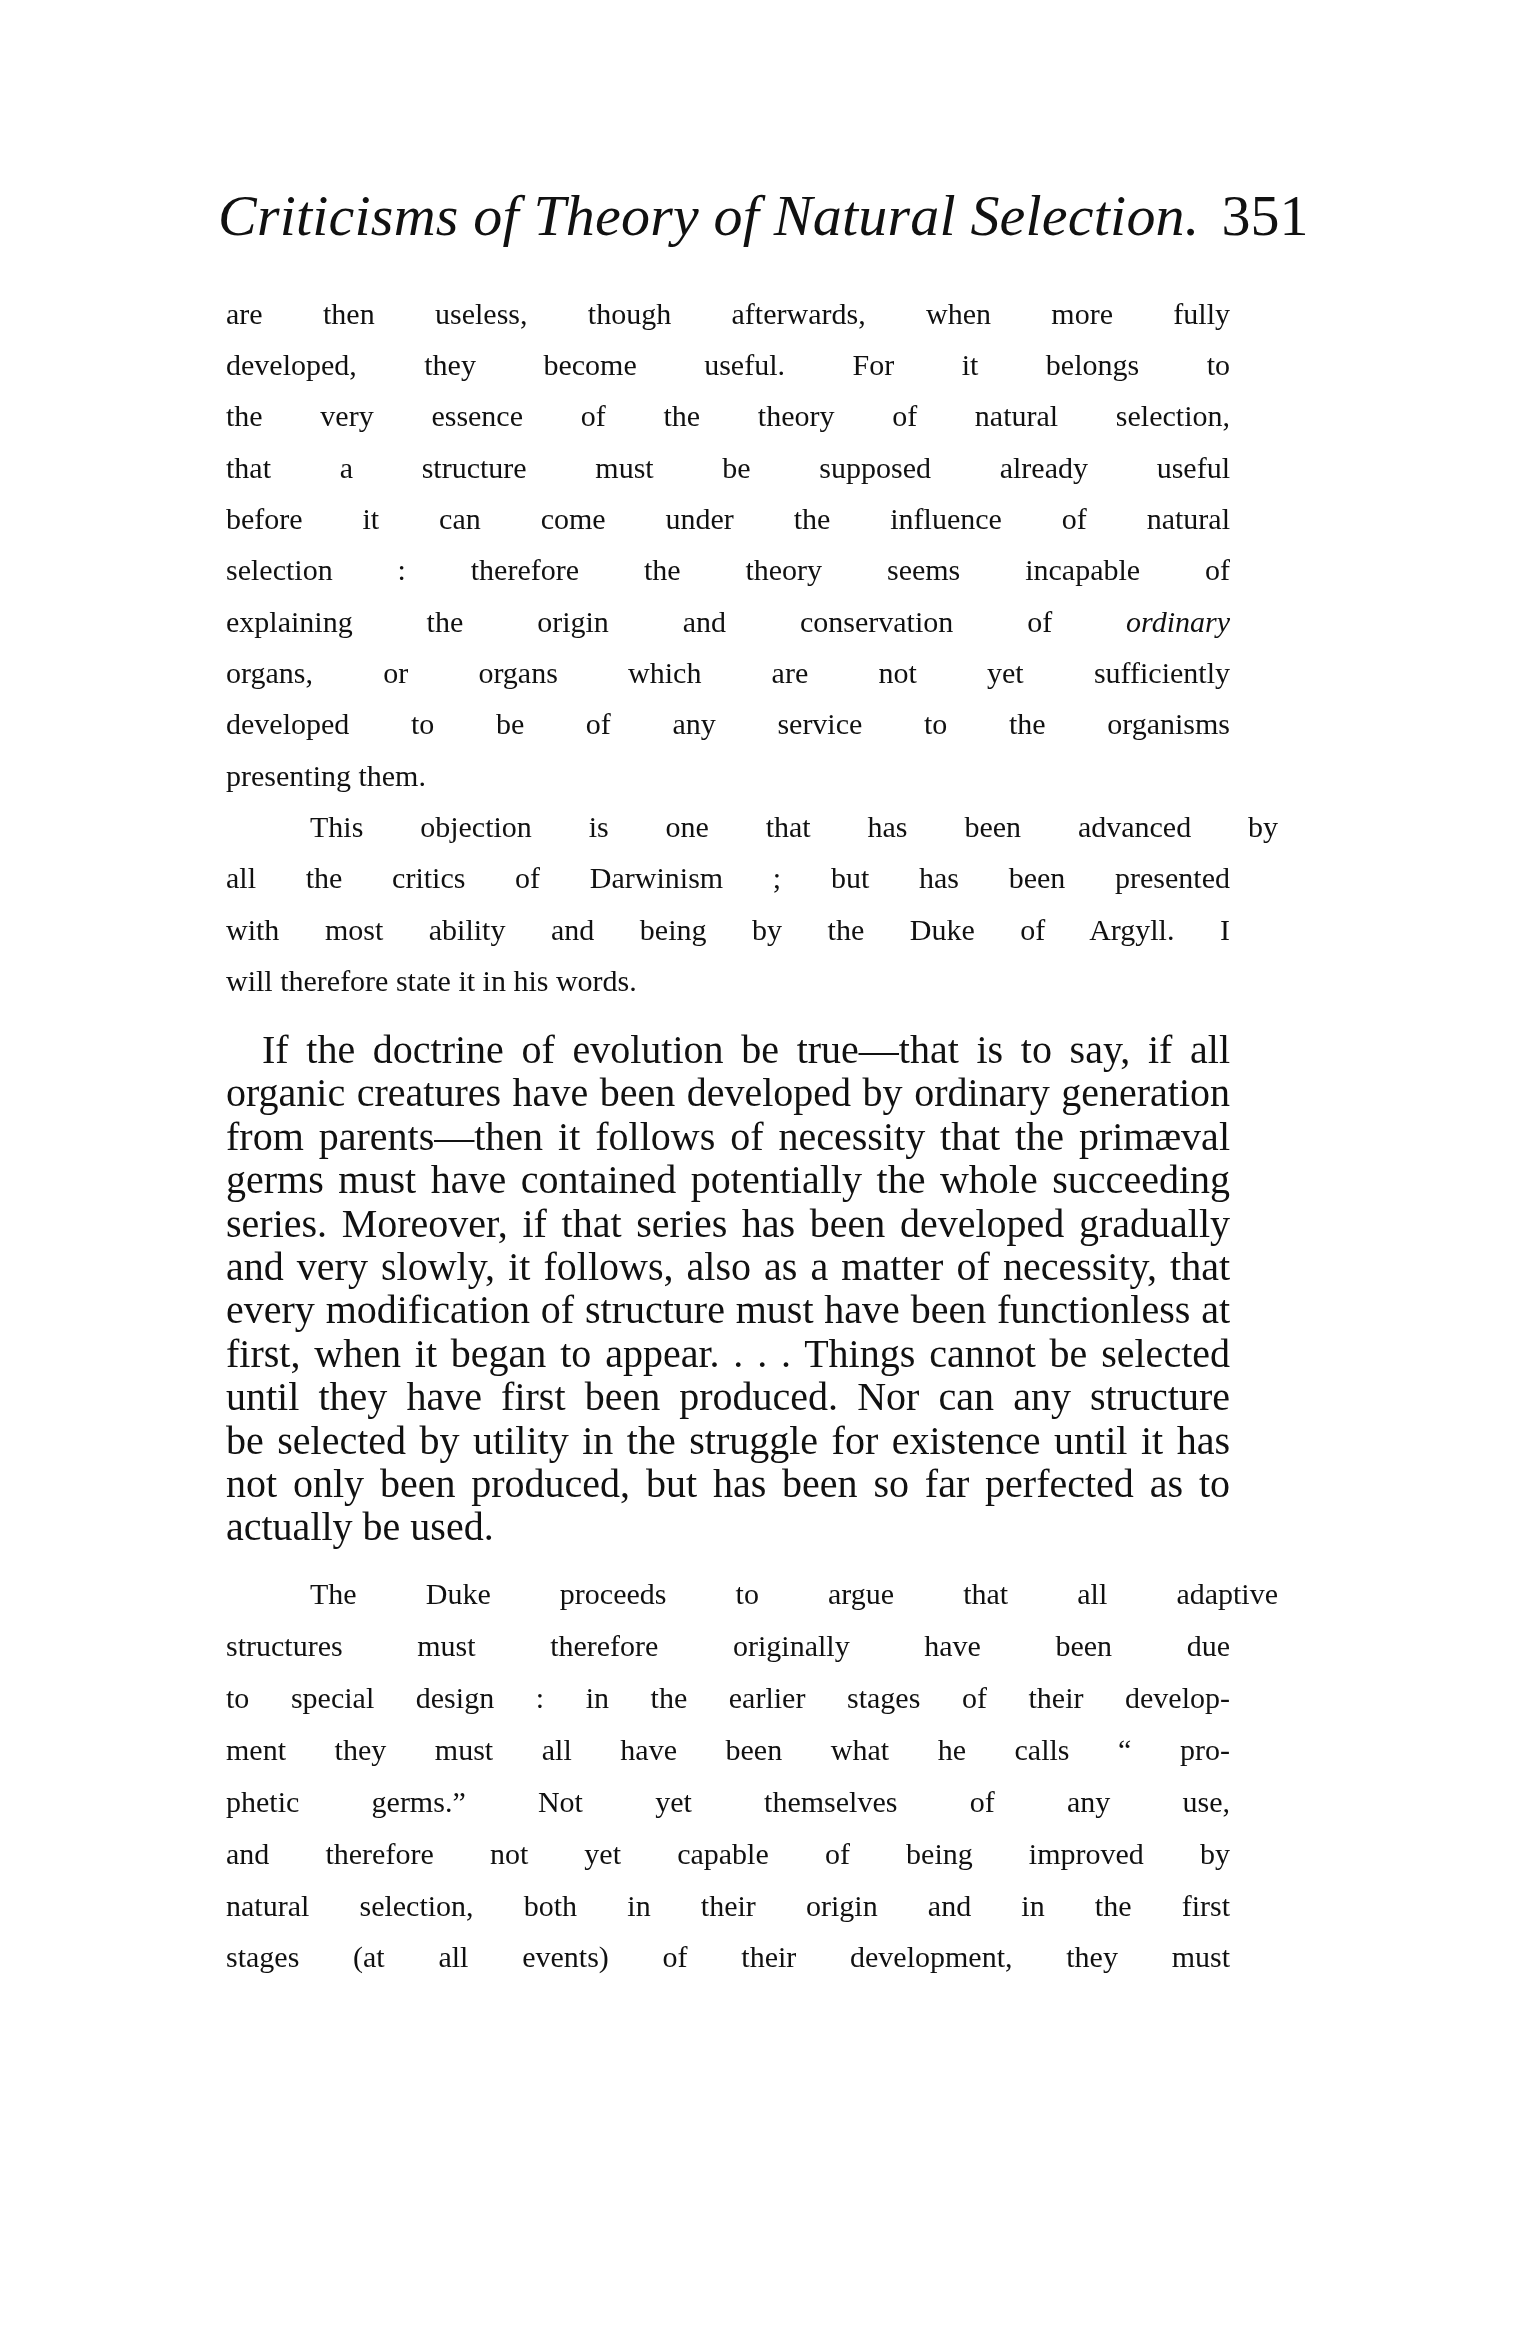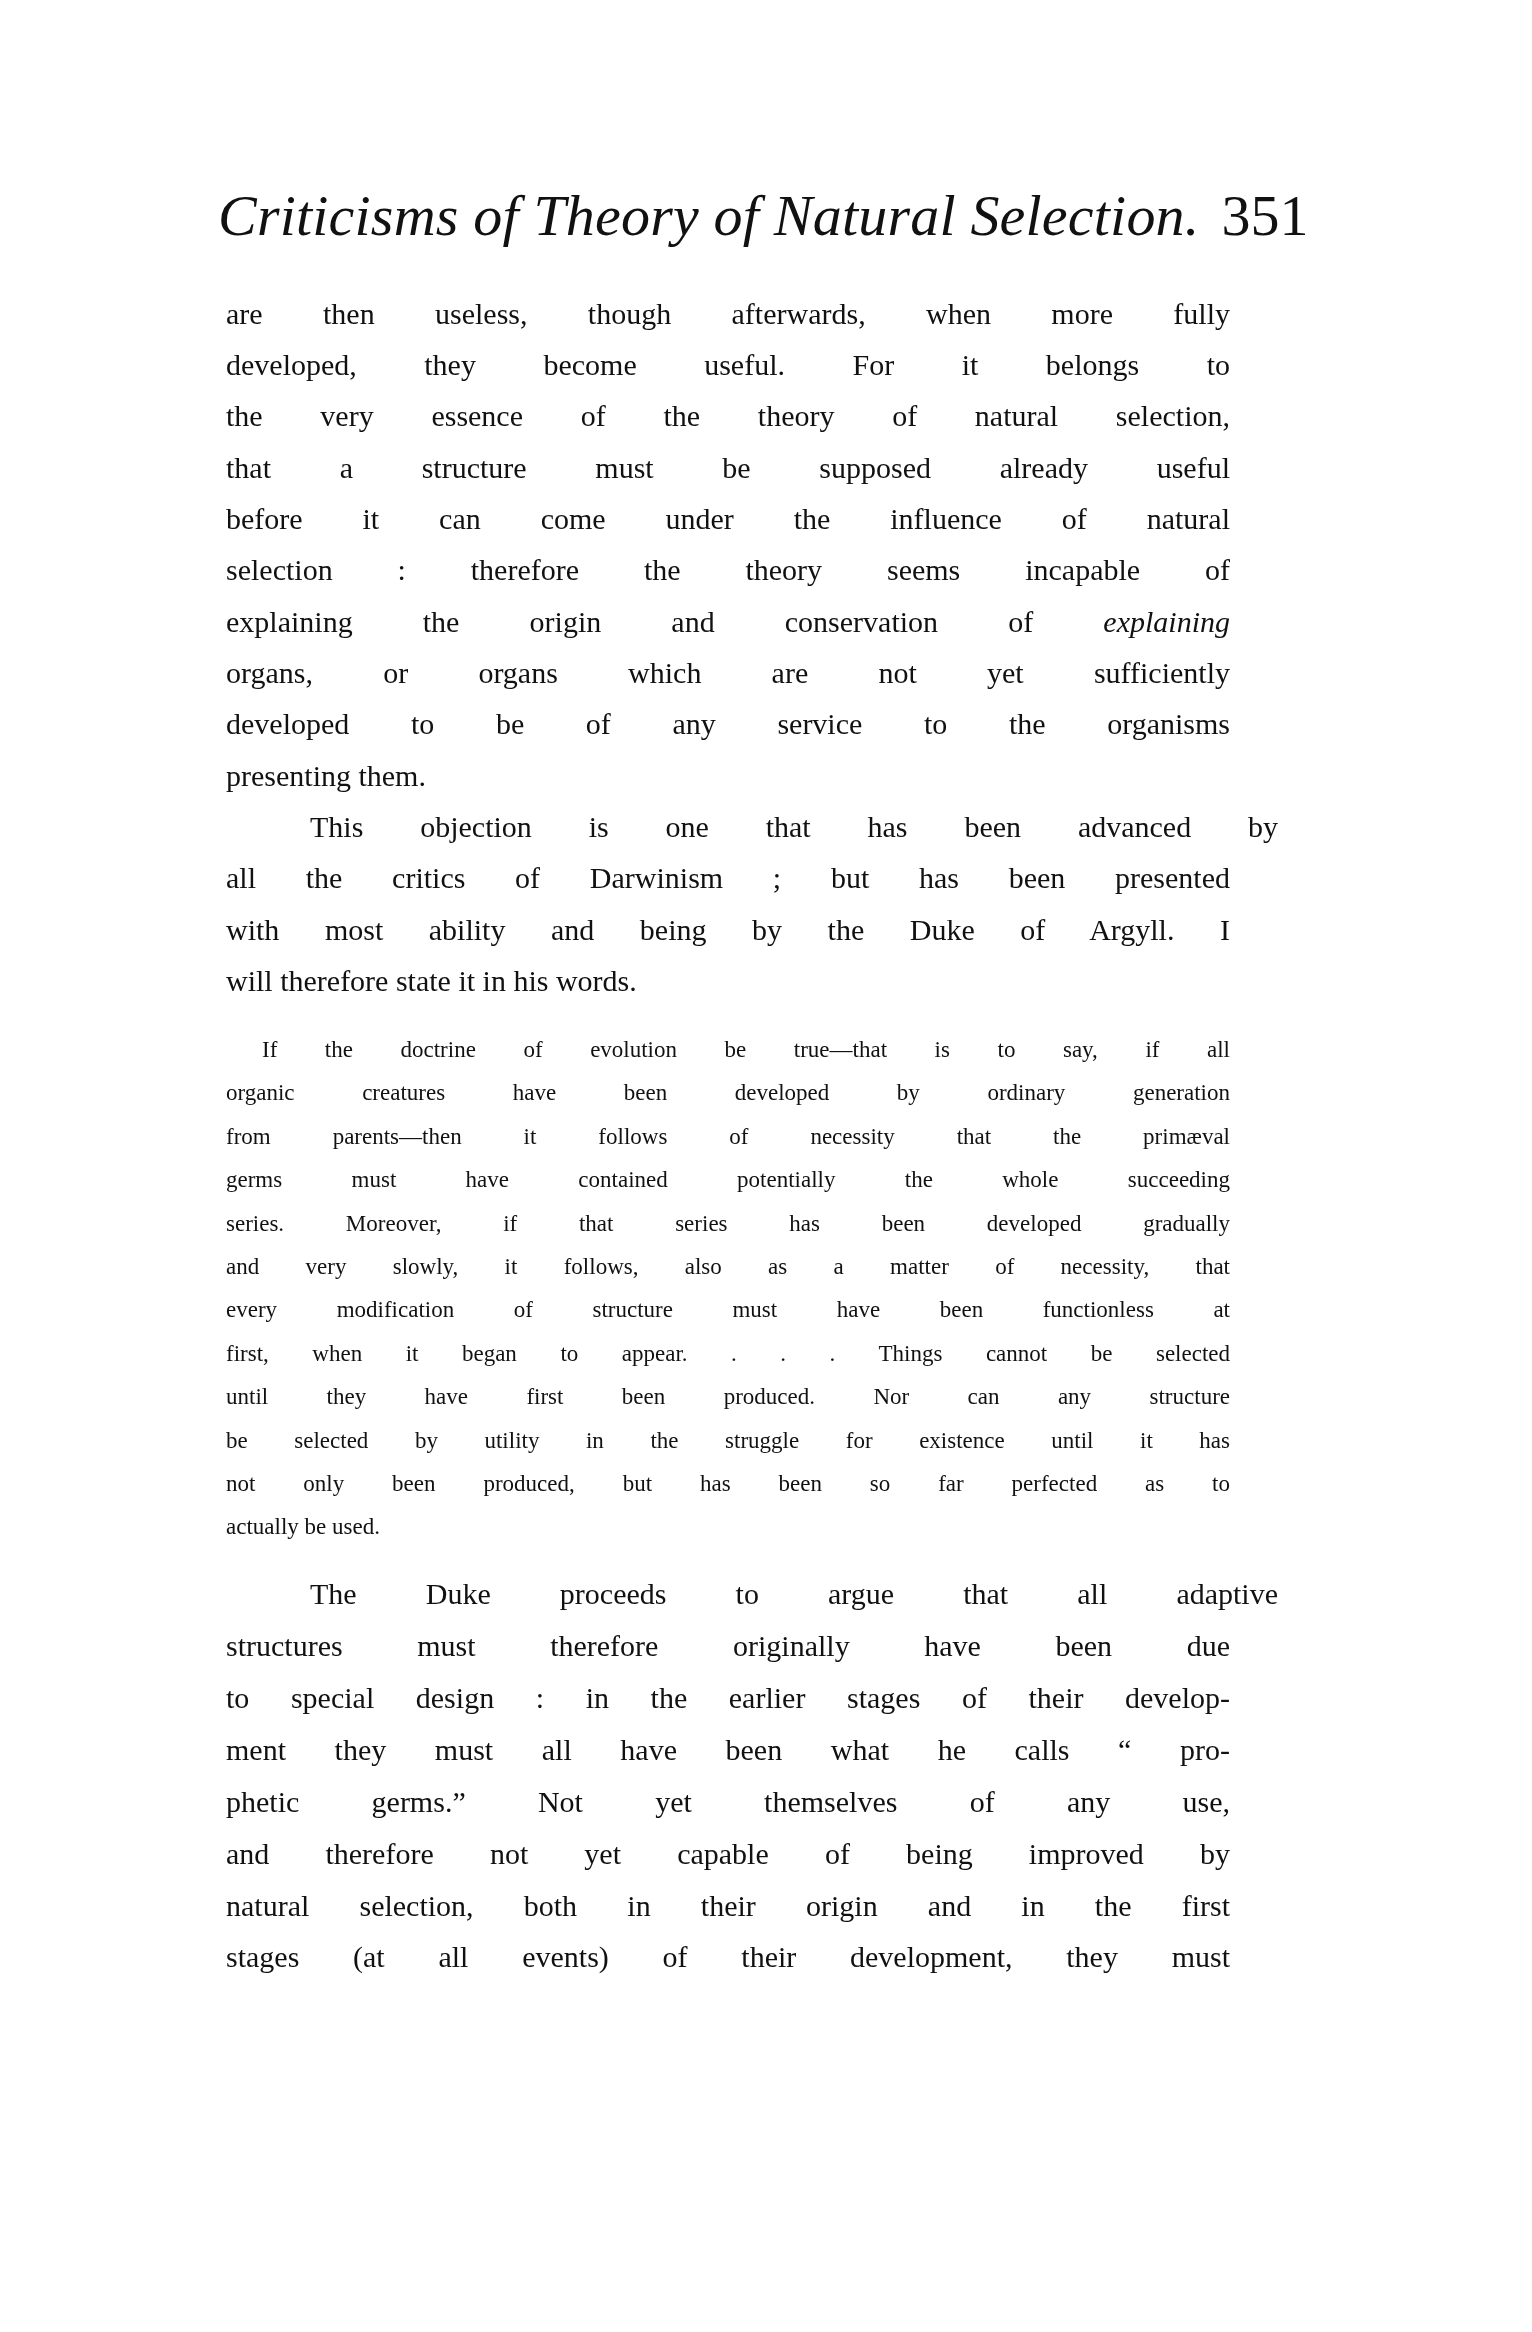--- a/index.html
+++ b/index.html
@@ -11,21 +11,21 @@
       font-size: 58px; line-height: 60px; white-space: nowrap;
     }
     .running-head .title { font-style: italic; letter-spacing: 0.2px; }
     .running-head .folio { margin-left: 22px; font-style: normal; }
     .line {
       position: absolute; left: 226px; width: 1004px;
       font-family: "Liberation Serif", "DejaVu Serif", serif;
       white-space: nowrap; text-align: justify; text-align-last: justify;
     }
     .main { font-size: 30px; height: 52px; line-height: 52px; }
-    .quote { font-size: 23px; height: 43px; line-height: 43px; left: 226px; width: 1004px; }
+    .quote { font-size: 40px; height: 43px; line-height: 43px; left: 226px; width: 1004px; }
     .last-line { text-align-last: left; }
     .indent-main { left: 262px; width: 968px; margin-left: 48px; }
     .indent-quote { left: 262px; width: 968px; }
     .ital { font-style: italic; }
   </style>
 </head>
 <body>
 
 <div class="page">
 
@@ -33,21 +33,21 @@
     <span class="title">Criticisms of Theory of Natural Selection.</span><span class="folio">351</span>
   </div>
 
   <div>
     <div class="line main" style="top:288px">are then useless, though afterwards, when more fully</div>
     <div class="line main" style="top:339px">developed, they become useful.  For it belongs to</div>
     <div class="line main" style="top:390px">the very essence of the theory of natural selection,</div>
     <div class="line main" style="top:442px">that a structure must be supposed already useful</div>
     <div class="line main" style="top:493px">before it can come under the influence of natural</div>
     <div class="line main" style="top:544px">selection : therefore the theory seems incapable of</div>
-    <div class="line main" style="top:596px"><span>explaining the origin and conservation of</span> <span class="ital">explaining</span></div>
+    <div class="line main" style="top:596px"><span>explaining the origin and conservation of</span> <span class="ital">ordinary</span></div>
     <div class="line main" style="top:647px">organs, or organs which are not yet sufficiently</div>
     <div class="line main" style="top:698px">developed to be of any service to the organisms</div>
     <div class="line main last-line" style="top:750px">presenting them.</div>
   </div>
 
   <div>
     <div class="line main indent-main" style="top:801px">This objection is one that has been advanced by</div>
     <div class="line main" style="top:852px">all the critics of Darwinism ; but has been presented</div>
     <div class="line main" style="top:904px">with most ability and being by the Duke of Argyll.  I</div>
     <div class="line main last-line" style="top:955px">will therefore state it in his words.</div>

